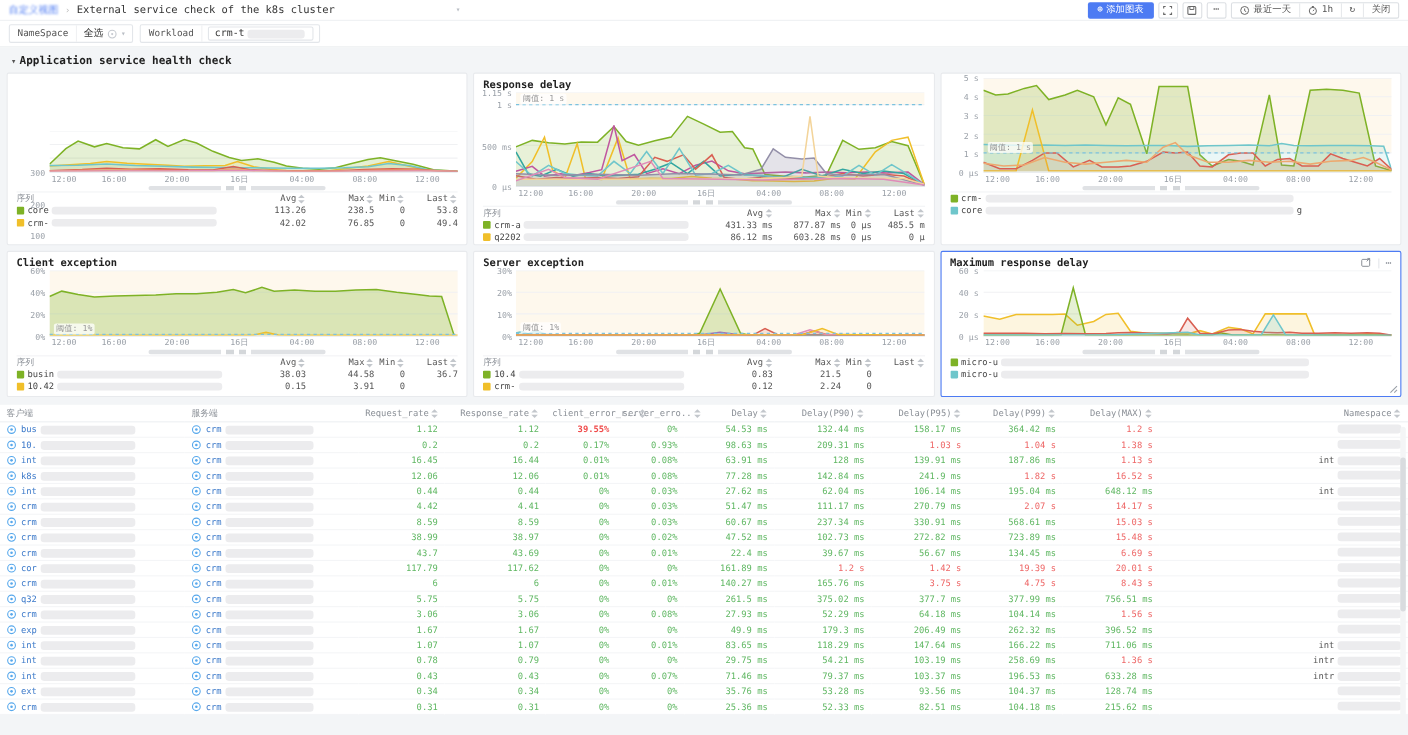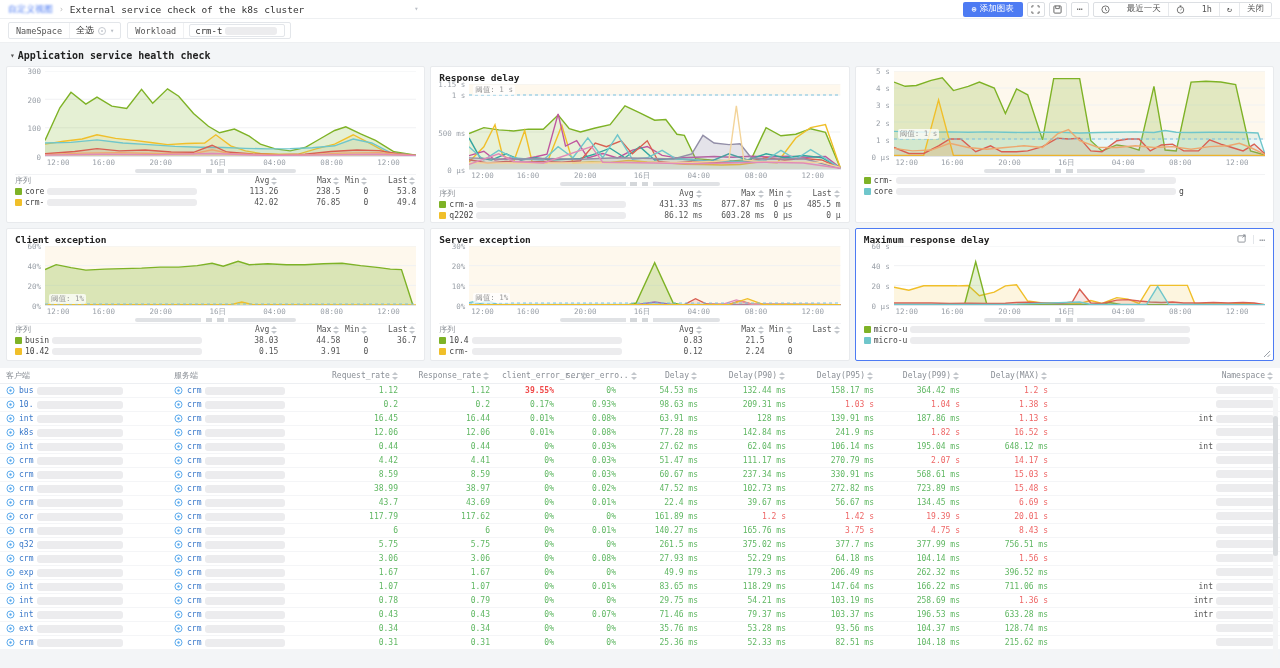--- a/index.html
+++ b/index.html
@@ -12,21 +12,21 @@
   .crumb-root { color:#4d7bf3; filter:blur(1.2px); cursor:pointer; }
   .crumb-sep { color:#bbb; margin:0 6px; font-size:8px; }
   .page-title { color:#333; font-size:9.5px; }
   .title-caret { color:#aaa; margin-left:110px; font-size:8px; }
   .topbar-right { margin-left:auto; display:flex; align-items:center; gap:4px; }
   .btn-primary { background:#4d7bf3; color:#fff; border:none; border-radius:2px; height:15px; padding:0 9px;
     font-size:8.5px; display:flex; align-items:center; gap:3px; font-family:inherit; cursor:pointer; }
   .icon-btn { background:#fff; border:1px solid #dcdfe3; border-radius:2px; height:15px; min-width:18px;
     display:flex; align-items:center; justify-content:center; color:#666; font-size:9px; cursor:pointer; }
   .btn-group { display:flex; align-items:center; border:1px solid #dcdfe3; border-radius:2px; height:15px; background:#fff; }
-  .btn-group .g-item { padding:0 7px; height:100%; display:flex; align-items:center; gap:17px; color:#555;
+  .btn-group .g-item { padding:0 7px; height:100%; display:flex; align-items:center; gap:4px; color:#555;
     border-right:1px solid #e7e9ec; font-size:8.5px; cursor:pointer; }
   .btn-group .g-item:last-child { border-right:none; }
 
   
   .filterbar { height:24px; background:#fff; display:flex; align-items:center; padding:0 8px; gap:6px; border-bottom:1px solid #eef0f2;}
   .filter-box { display:flex; align-items:center; border:1px solid #e3e6ea; border-radius:2px; height:17px; background:#fff; }
   .filter-label { padding:0 7px; color:#555; font-size:8.5px; border-right:1px solid #f0f1f3; height:100%; display:flex; align-items:center;}
   .filter-value { padding:0 6px; display:flex; align-items:center; gap:4px; color:#333; }
   .dot-icon { width:8px; height:8px; border-radius:50%; border:1px solid #c6cad0; display:inline-block; position:relative; }
   .dot-icon::after { content:''; position:absolute; left:2px; top:2px; width:2px; height:2px; border-radius:50%; background:#c6cad0; }
@@ -150,21 +150,21 @@
   </div>
 </div>
 
 <div class="section-head">
   <span class="caret">▾</span>
   <span>Application service health check</span>
 </div>
 
 <div class="grid" id="charts-grid">
     <div class="panel">
-      <div class="plot-row" style="height: 86px;">
+      <div class="plot-row" style="height: 86px; align-items: flex-end;">
         <div class="ylabels">
           <span style="top: -4px;">300</span>
           <span style="top: 24.6667px;">200</span>
           <span style="top: 53.3333px;">100</span>
           <span style="top: 82px;">0</span>
         </div>
         <div class="plot">
           <svg viewBox="0 0 1000 100" preserveAspectRatio="none">
             <line x1="0" x2="1000" y1="0" y2="0" stroke="#f0f1f3" vector-effect="non-scaling-stroke"></line>
             <line x1="0" x2="1000" y1="33.33333333333334" y2="33.33333333333334" stroke="#f0f1f3" vector-effect="non-scaling-stroke"></line>

